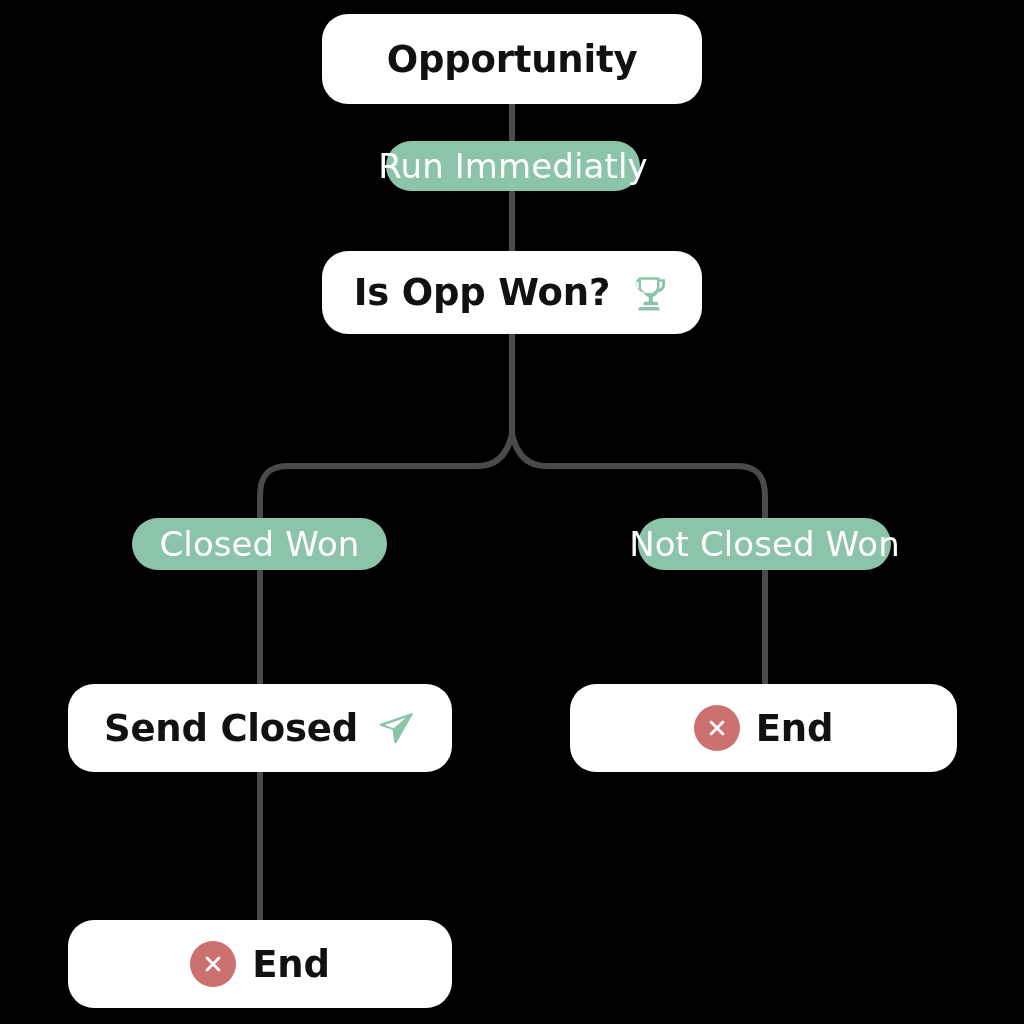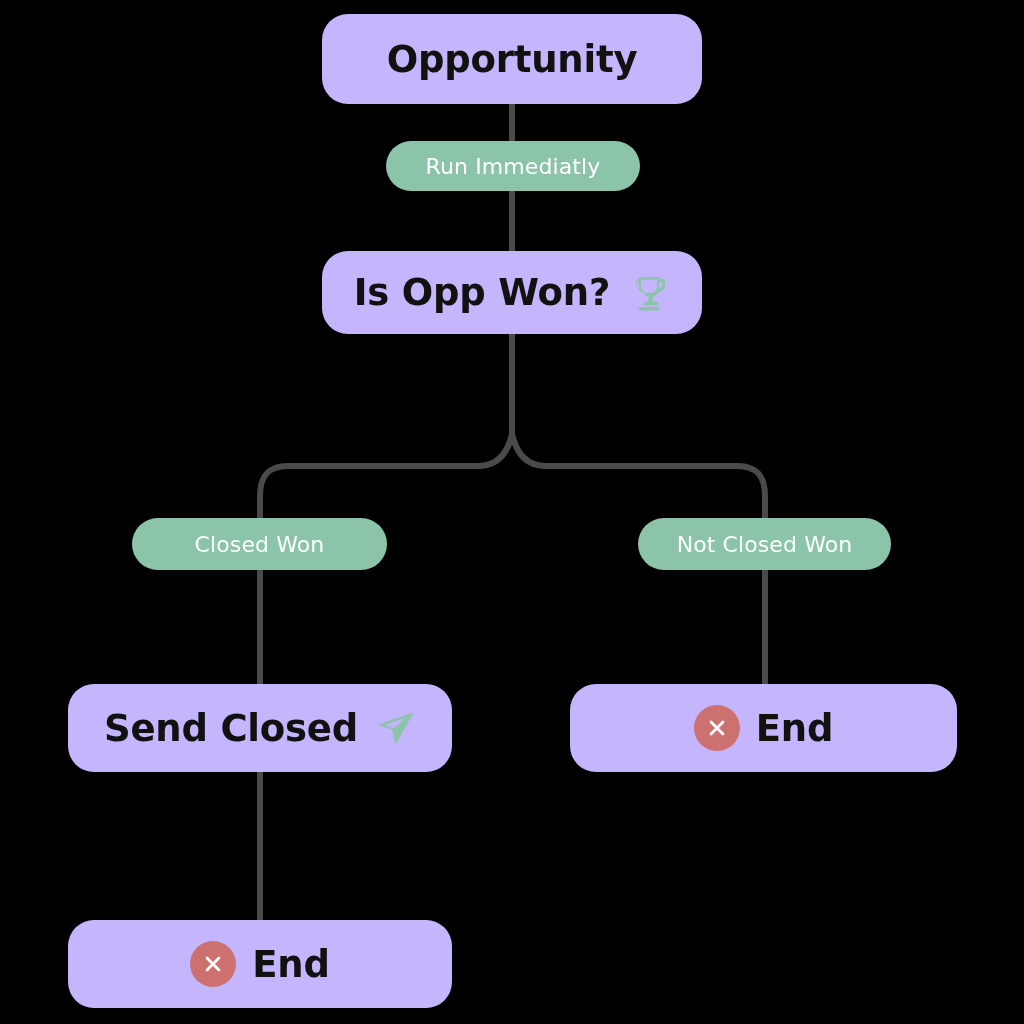--- a/index.html
+++ b/index.html
@@ -20,21 +20,21 @@
   }
   #edges {
     position: absolute;
     left: 0;
     top: 0;
     width: 1024px;
     height: 1024px;
   }
   .node {
     position: absolute;
-    background: #c4b5fd;
+    background: #ffffff;
     border-radius: 26px;
     display: flex;
     align-items: center;
     justify-content: center;
     box-sizing: border-box;
     z-index: 3;
   }
   .node-label {
     color: #111111;
     font-size: 37px;
@@ -57,21 +57,21 @@
     background: #8CC4A9;
     border-radius: 26px;
     display: flex;
     align-items: center;
     justify-content: center;
     box-sizing: border-box;
     z-index: 3;
   }
   .pill-label {
     color: #ffffff;
-    font-size: 22px;
+    font-size: 34px;
     font-weight: 500;
     white-space: nowrap;
     letter-spacing: 0.1px;
   }
   .endx {
     width: 46px;
     height: 46px;
     border-radius: 50%;
     background: #CC7070;
     display: inline-flex;

